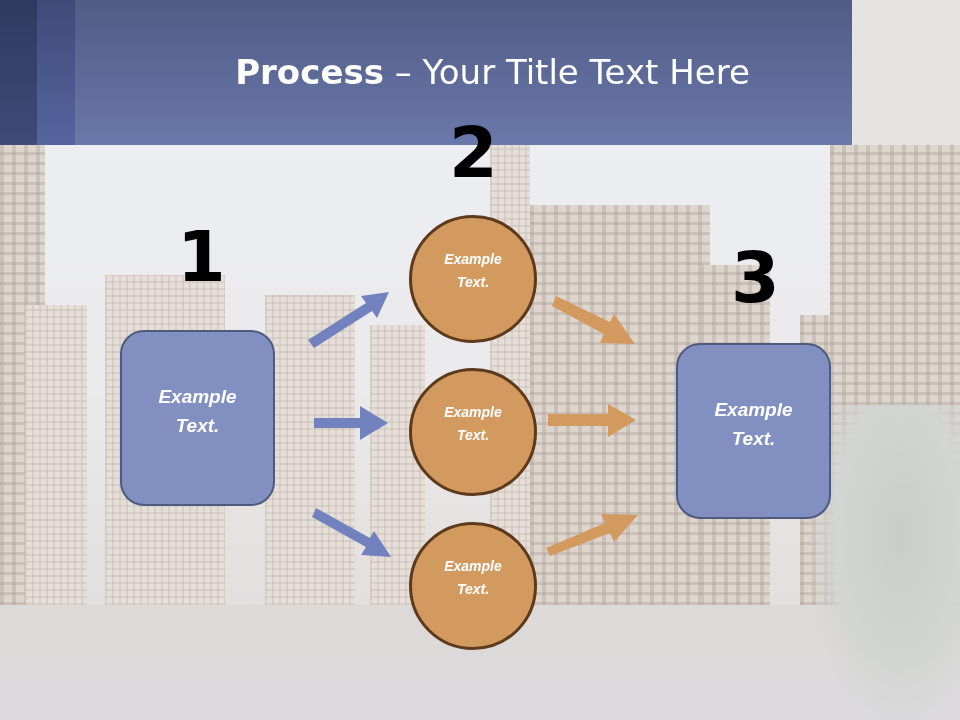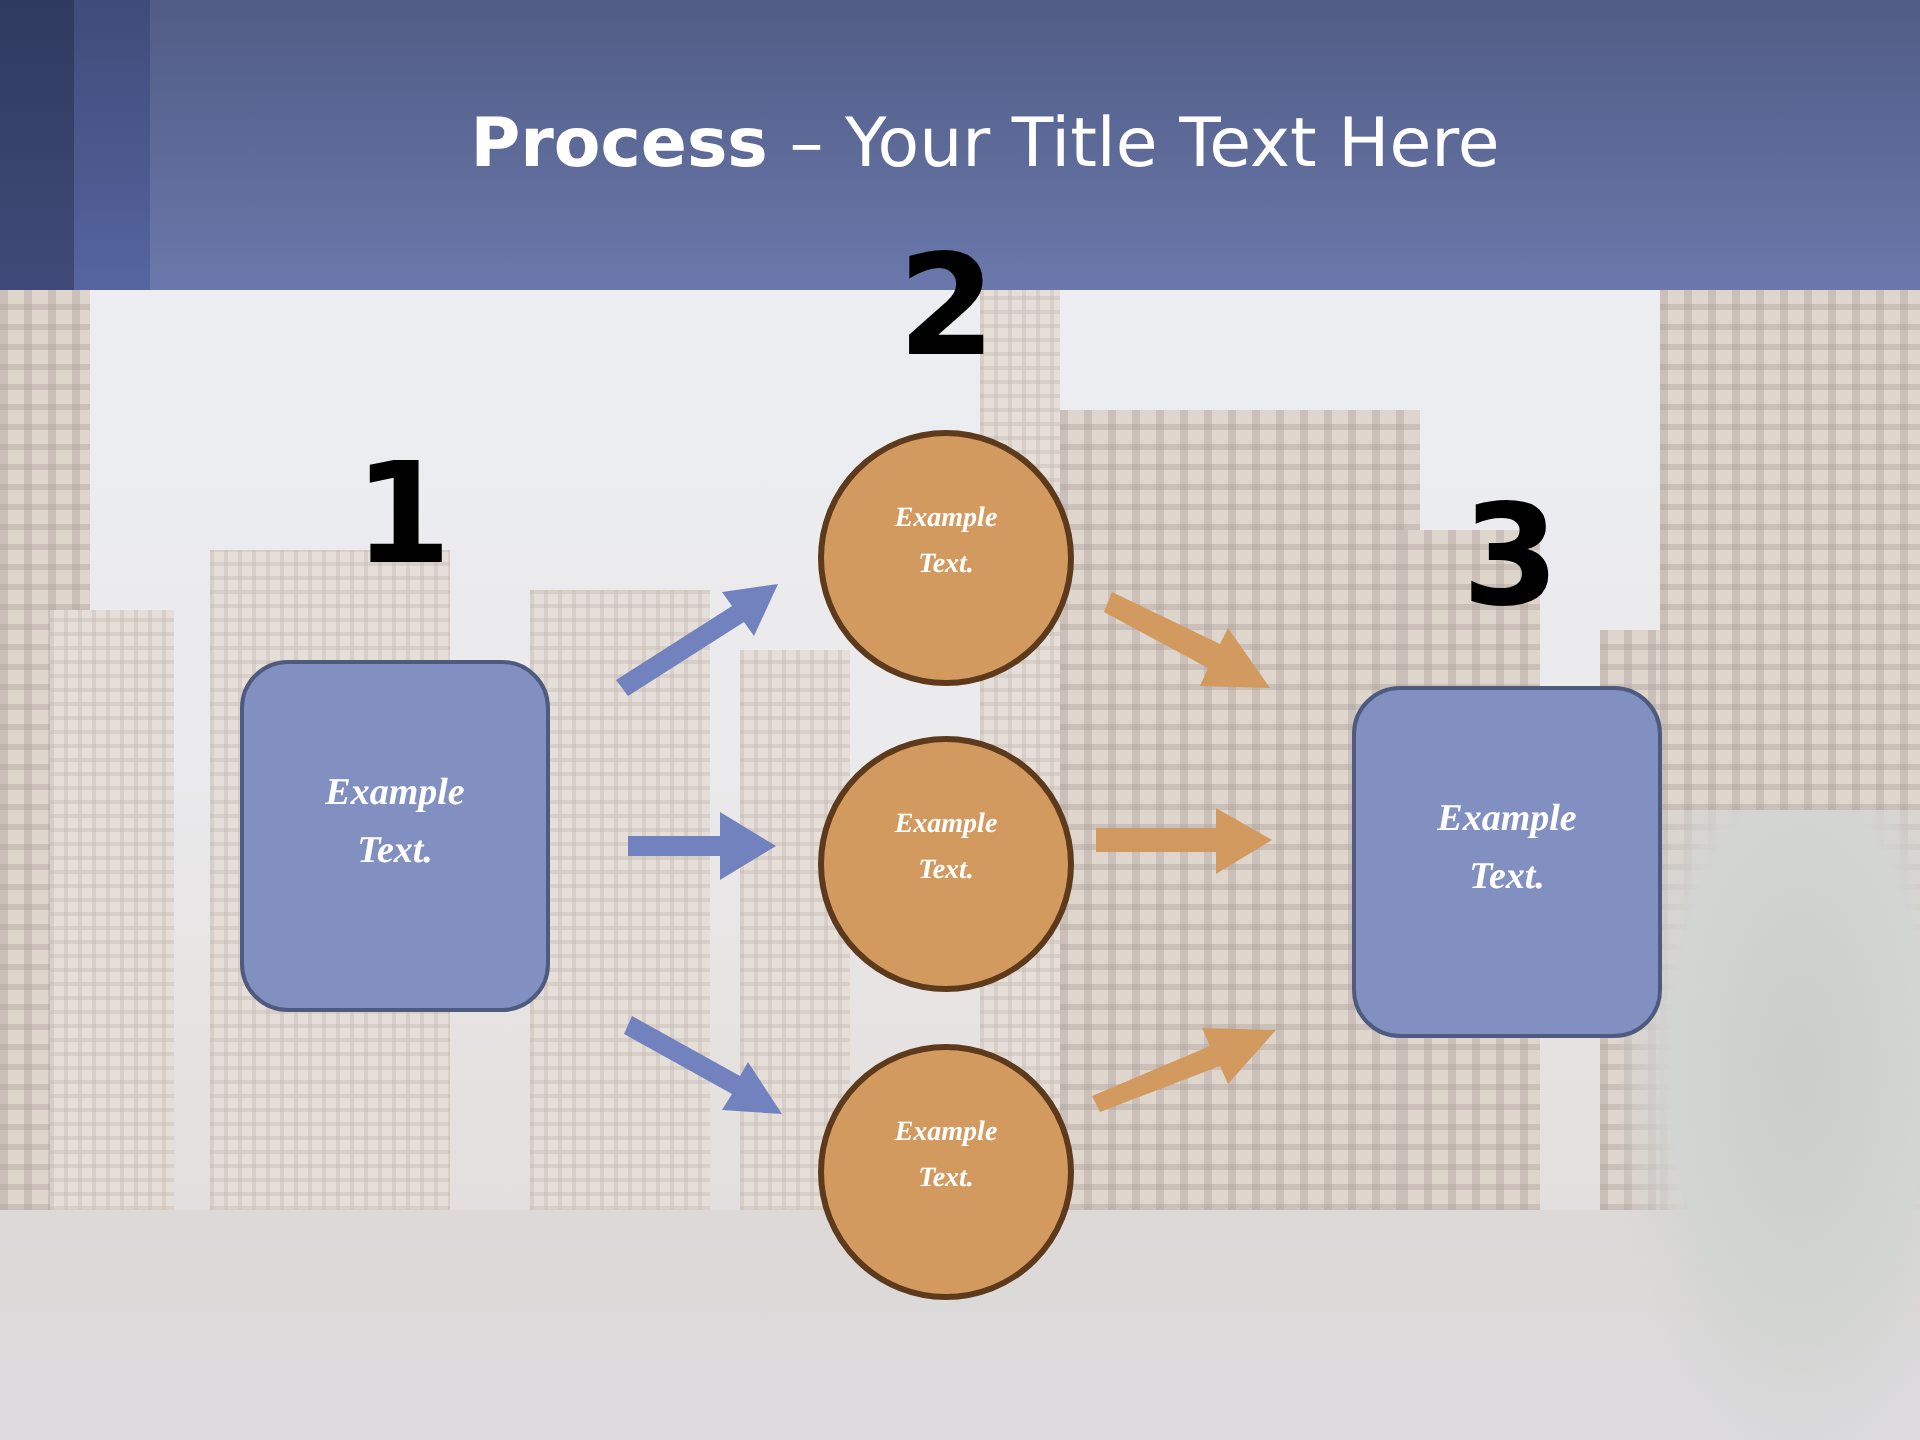--- a/index.html
+++ b/index.html
@@ -10,34 +10,34 @@
   .bg { position: absolute; left: 0; top: 145px; width: 960px; height: 575px; overflow: hidden;
         background: linear-gradient(180deg, #eef0f3 0%, #ebeaea 40%, #e2dcd6 70%, #d7d3d2 100%); }
   .bldg { position: absolute; background: #ddd2c6; }
   .bldg.w { background: repeating-linear-gradient(0deg, rgba(170,150,135,0.35) 0 2px, transparent 2px 7px), repeating-linear-gradient(90deg, rgba(170,150,135,0.35) 0 2px, transparent 2px 7px), #e2d8cc; }
   .bldg.d { background: repeating-linear-gradient(0deg, rgba(120,100,90,0.30) 0 3px, transparent 3px 10px), repeating-linear-gradient(90deg, rgba(120,100,90,0.30) 0 4px, transparent 4px 12px), #d8c9b9; }
   .water { position: absolute; left: 0; top: 460px; width: 960px; height: 120px; background: linear-gradient(180deg, #d6cfc9, #d4d2d5); }
   .tree { position: absolute; right: 0; top: 260px; width: 150px; height: 320px; background: radial-gradient(ellipse at 60% 40%, #b9bdb4 0%, #c7cac4 50%, rgba(210,210,210,0) 75%); }
   .wash { position: absolute; inset: 0; background: rgba(235,235,240,0.35); }
 
   
-  .header { position: absolute; left: 0; top: 0; width: 960px; height: 145px;
+  .header { position: absolute; left: 0; top: 0; width: 852px; height: 145px;
             background: linear-gradient(180deg, #505c85 0%, #6a78ab 100%); }
   .header .strip1 { position: absolute; left: 0; top: 0; width: 37px; height: 145px; background: linear-gradient(180deg,#2f3a60,#3f4a78); }
   .header .strip2 { position: absolute; left: 37px; top: 0; width: 38px; height: 145px; background: linear-gradient(180deg,#3f4b78,#5664a0); }
   .title { position: absolute; left: 0; top: 52px; width: 985px; text-align: center; color: #ffffff; font-size: 34px; font-family: "DejaVu Sans", sans-serif; letter-spacing: 0px; }
   .title .bold { font-weight: bold; }
 
   
   .num { position: absolute; font-family: "DejaVu Sans", sans-serif; font-weight: bold; font-size: 70px; color: #000; line-height: 1; }
 
   
   .box { position: absolute; width: 155px; height: 176px; background: #8190c0; border: 2.5px solid #4f5a7f; border-radius: 24px; box-sizing: border-box;
          display: flex; align-items: center; justify-content: center; text-align: center; }
-  .box span, .circle span { color: #fff; font-weight: bold; font-style: italic; font-family: Liberation Serif, serif; }
+  .box span, .circle span { color: #fff; font-weight: bold; font-style: italic; font-family: Liberation Sans, sans-serif; }
   .box span { font-size: 19px; line-height: 29px; margin-top: -14px; }
 
   .circle { position: absolute; width: 128px; height: 128px; border-radius: 50%; background: #d39a60; border: 3px solid #5d3a1c; box-sizing: border-box;
             display: flex; align-items: center; justify-content: center; text-align: center; }
   .circle span { font-size: 14px; line-height: 23px; margin-top: -16px; }
 
   svg.arrows { position: absolute; left: 0; top: 0; width: 960px; height: 720px; pointer-events: none; }
 </style>
 </head>
 <body>

